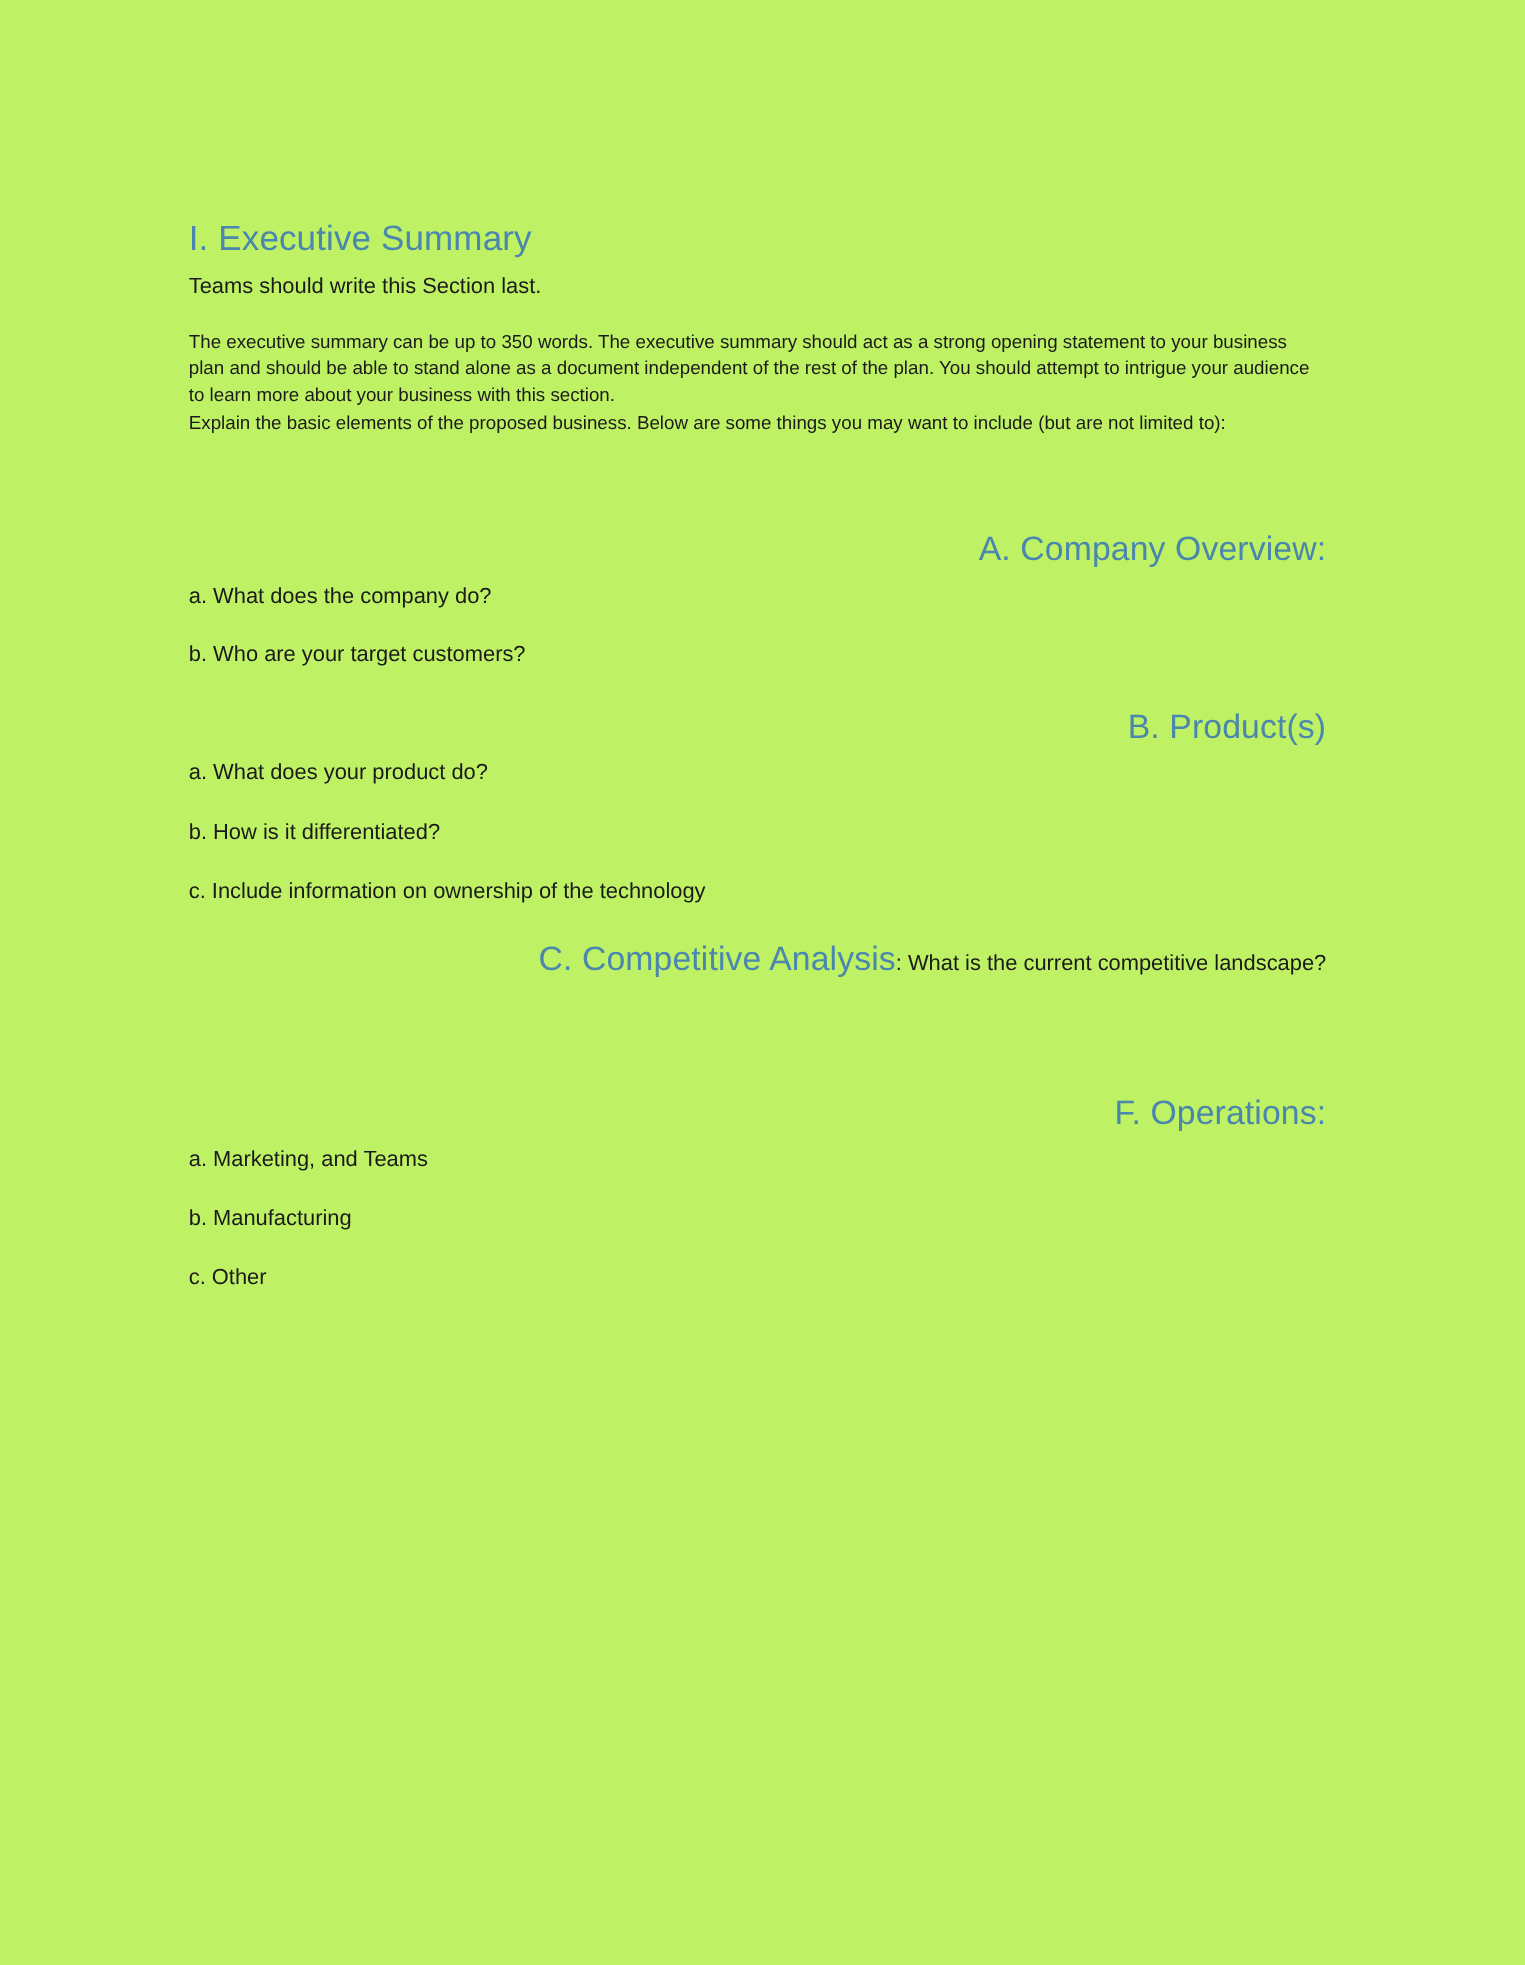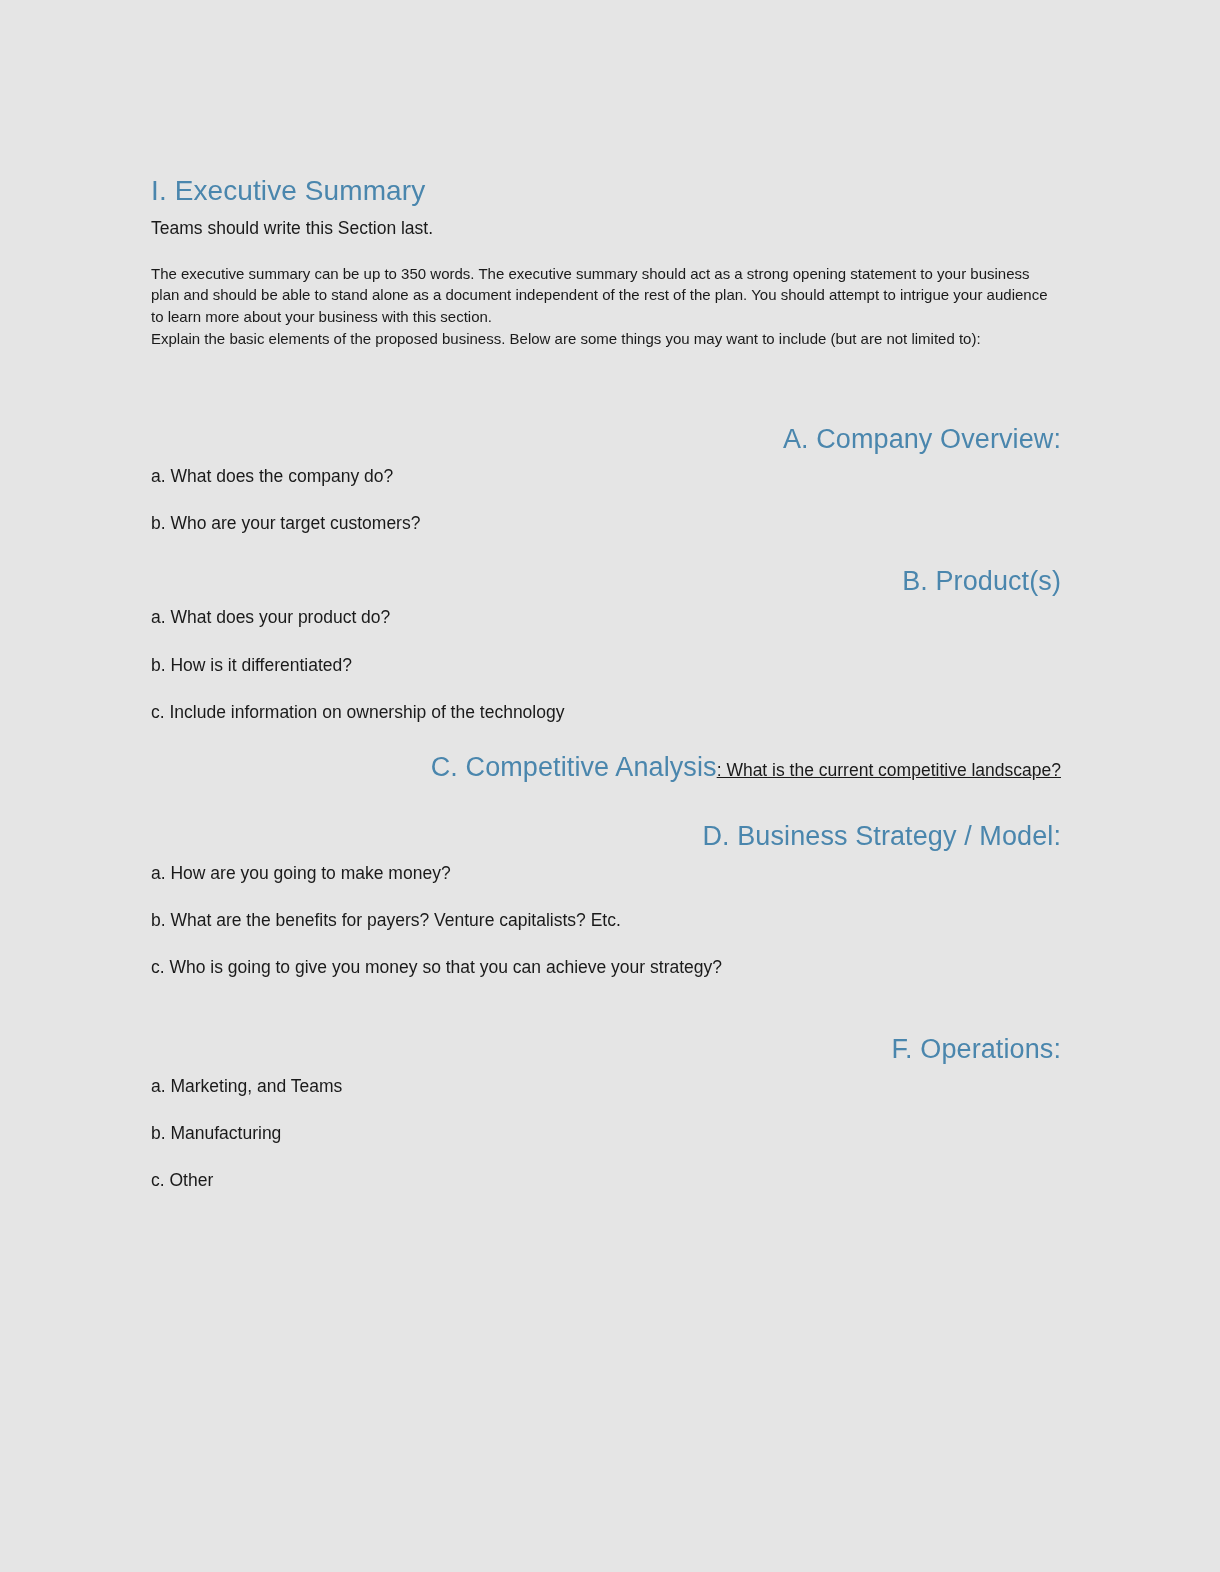--- a/index.html
+++ b/index.html
@@ -14,21 +14,21 @@
     height: 1572px;
     font-family: "Liberation Sans", sans-serif;
     color: #1a1a1a;
     -webkit-font-smoothing: antialiased;
     overflow: hidden;
   }
 
   .page {
     width: 1220px;
     height: 1572px;
-    background: #e5e5e5;
+    background: #bef264;
     position: relative;
   }
 
   .content {
     position: absolute;
     left: 151px;
     top: 174px;
     width: 910px;
   }
 
@@ -55,21 +55,20 @@
 
   
   .h-sec.inline-run {
     white-space: normal;
   }
   .h-sec .run-tail {
     font-size: 17.5px;
     color: #1a1a1a;
     letter-spacing: 0;
     vertical-align: baseline;
-    text-decoration: underline;
   }
 
   
   .para {
     font-size: 17.5px;
     line-height: 1.46;
     color: #1a1a1a;
     margin: 0;
   }
 
@@ -132,26 +131,20 @@
     </section>
 
     <div class="sec-gap-sm"></div>
 
     <section>
       <h2 class="h-sec inline-run"><span>C. Competitive Analysis</span><span class="run-tail">: What is the current competitive landscape?</span></h2>
     </section>
 
     <div class="sec-gap"></div>
 
-    <section>
-      <h2 class="h-sec">D. Business Strategy / Model:</h2>
-      <p class="item">a. How are you going to make money?</p>
-      <p class="item">b. What are the benefits for payers? Venture capitalists? Etc.</p>
-      <p class="item">c. Who is going to give you money so that you can achieve your strategy?</p>
-    </section>
 
     <div class="sec-gap-sm"></div>
 
 
     <div class="sec-gap-sm"></div>
 
     <section>
       <h2 class="h-sec">F. Operations:</h2>
       <p class="item">a. Marketing, and Teams</p>
       <p class="item">b. Manufacturing</p>

